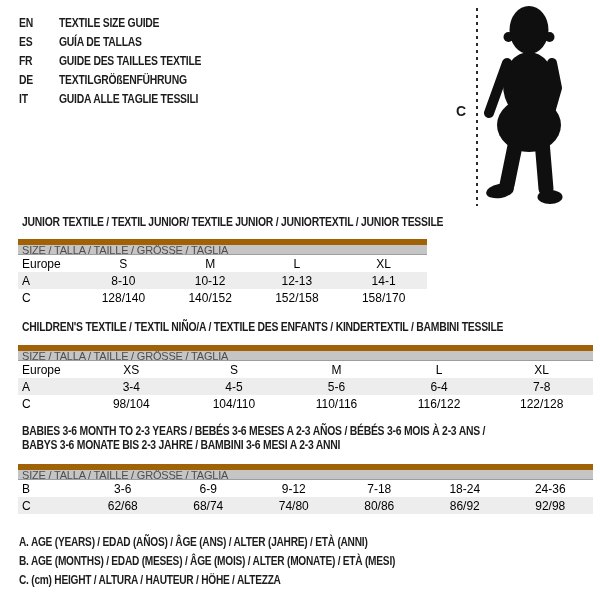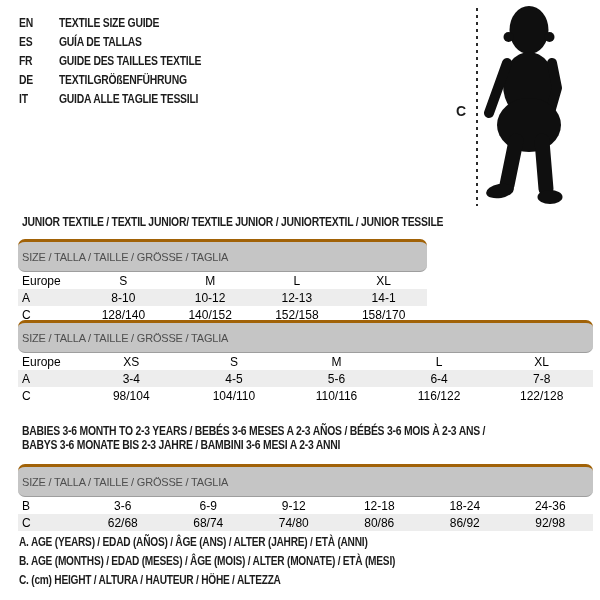--- a/index.html
+++ b/index.html
@@ -29,23 +29,23 @@
   
   .size-table{position:absolute;left:18px;}
   .t1{top:215px;width:409px;}
   .t2{top:320px;width:575px;}
   .t3{top:424px;width:575px;}
   .tbl-title{margin-left:4px;margin-bottom:10px;}
   .t2 .tbl-title{margin-bottom:11px;}
   .t3 .tbl-title{margin-bottom:12px;}
   .tbl-title-line{font-weight:bold;font-size:13px;line-height:14px;letter-spacing:-0.3px;
     transform:scaleX(0.8);transform-origin:left center;white-space:nowrap;}
-  .size-bar{height:33px;background:var(--bar-bg);border-top:3px solid #a16207;
+  .size-bar{height:16px;background:var(--bar-bg);border-top:6px solid #a16207;
     border-bottom:1px solid #9e9e9e;box-sizing:border-box;display:flex;align-items:center;
-    padding-left:4px;font-size:11px;letter-spacing:-0.2px;color:var(--bar-text);white-space:nowrap;border-radius:7px;}
+    padding-left:4px;font-size:11px;letter-spacing:-0.2px;color:var(--bar-text);white-space:nowrap;}
   .tbl-row{display:flex;height:17px;align-items:center;font-size:12px;color:#000000;}
   .tbl-row.alt{background:var(--alt-row-bg);}
   .row-label{width:62px;padding-left:4px;box-sizing:border-box;}
   .row-cell{flex:1;text-align:center;}
   
   .footnotes{position:absolute;left:19px;top:532px;}
   .footnote{height:19px;line-height:19px;font-weight:bold;font-size:13px;letter-spacing:-0.3px;
     transform:scaleX(0.78);transform-origin:left center;white-space:nowrap;}
 </style>
 </head>
@@ -117,20 +117,23 @@
       </div>
       <div class="tbl-row">
         <span class="row-label">C</span>
         <span class="row-cell">128/140</span>
         <span class="row-cell">140/152</span>
         <span class="row-cell">152/158</span>
         <span class="row-cell">158/170</span>
       </div>
     </section>
   <section class="size-table t2">
+      <div class="tbl-title">
+        <div class="tbl-title-line">CHILDREN'S TEXTILE / TEXTIL NIÑO/A / TEXTILE DES ENFANTS / KINDERTEXTIL / BAMBINI TESSILE</div>
+      </div>
       <div class="size-bar">SIZE / TALLA / TAILLE / GRÖSSE / TAGLIA</div>
       <div class="tbl-row">
         <span class="row-label">Europe</span>
         <span class="row-cell">XS</span>
         <span class="row-cell">S</span>
         <span class="row-cell">M</span>
         <span class="row-cell">L</span>
         <span class="row-cell">XL</span>
       </div>
       <div class="tbl-row alt">
@@ -154,21 +157,21 @@
       <div class="tbl-title">
         <div class="tbl-title-line">BABIES 3-6 MONTH TO 2-3 YEARS / BEBÉS 3-6 MESES A 2-3 AÑOS / BÉBÉS 3-6 MOIS À 2-3 ANS /</div>
         <div class="tbl-title-line">BABYS 3-6 MONATE BIS 2-3 JAHRE / BAMBINI 3-6 MESI A 2-3 ANNI</div>
       </div>
       <div class="size-bar">SIZE / TALLA / TAILLE / GRÖSSE / TAGLIA</div>
       <div class="tbl-row">
         <span class="row-label">B</span>
         <span class="row-cell">3-6</span>
         <span class="row-cell">6-9</span>
         <span class="row-cell">9-12</span>
-        <span class="row-cell">12-18</span>
+        <span class="row-cell">7-18</span>
         <span class="row-cell">18-24</span>
         <span class="row-cell">24-36</span>
       </div>
       <div class="tbl-row alt">
         <span class="row-label">C</span>
         <span class="row-cell">62/68</span>
         <span class="row-cell">68/74</span>
         <span class="row-cell">74/80</span>
         <span class="row-cell">80/86</span>
         <span class="row-cell">86/92</span>

